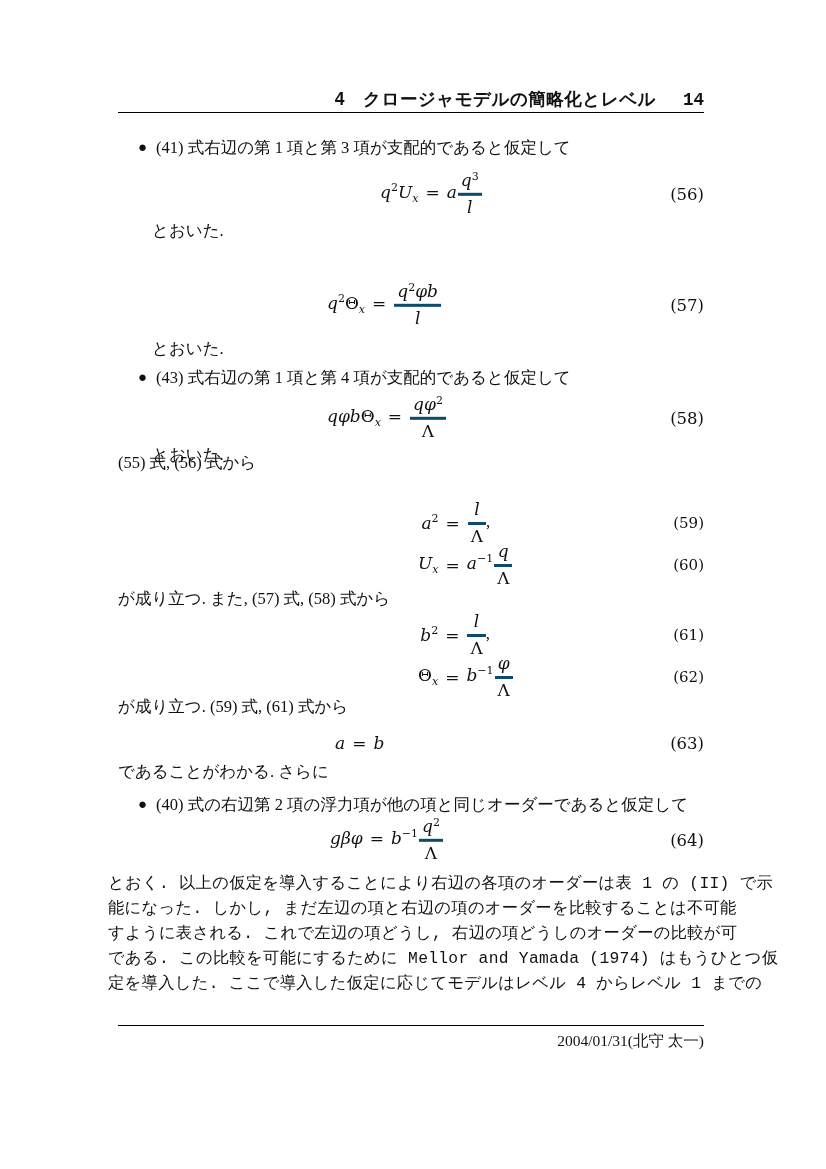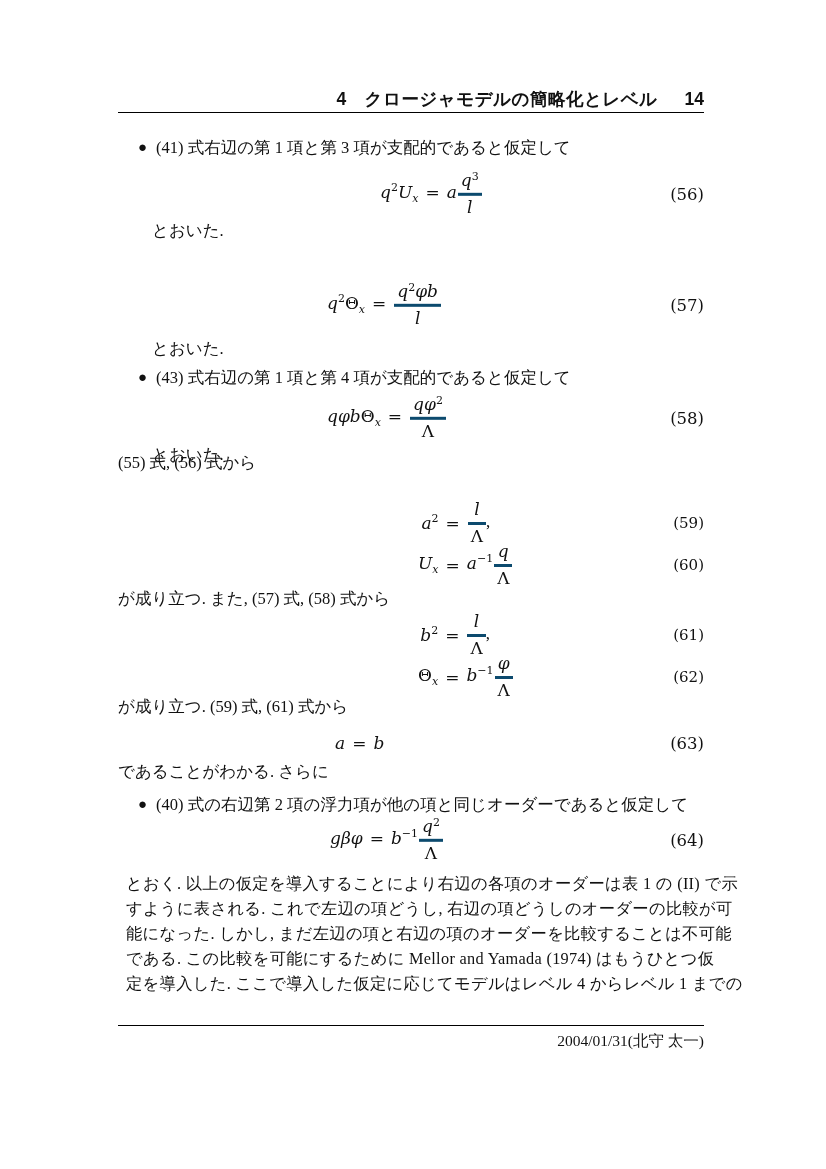--- a/index.html
+++ b/index.html
@@ -1,21 +1,21 @@
 <!DOCTYPE html>
 <html><head>
 <meta charset="utf-8">
 <style>
   html,body{margin:0;padding:0;background:#e8e8e8;}
   .page{position:relative;width:826px;height:1169px;background:#ffffff;margin:0 auto;
         font-family:"Liberation Serif","DejaVu Serif",serif;color:#111;overflow:hidden;}
   
   .header{position:absolute;left:118px;top:87px;width:586px;text-align:right;white-space:nowrap;}
   .htitle{font-family:"Liberation Sans","DejaVu Sans",sans-serif;font-weight:bold;font-size:17.5px;letter-spacing:0.5px;}
-  .hpage{font-weight:bold;font-size:17.5px;margin-left:27px;font-family:Liberation Sans, sans-serif;}
+  .hpage{font-weight:bold;font-size:17.5px;margin-left:27px;font-family:Liberation Mono, monospace;}
   .rule{position:absolute;left:118px;width:586px;border-top:1.6px solid #000;height:0;}
   
   .txtline{position:absolute;left:118px;font-size:16.5px;line-height:22px;white-space:nowrap;}
   .bullet{position:absolute;left:138px;font-size:16.5px;line-height:22px;white-space:nowrap;}
   .dot{font-size:15px;margin-right:9px;vertical-align:0.5px;}
   
   .eq{position:absolute;left:118px;width:586px;}
   .ebody{position:absolute;top:50%;transform:translateY(-50%);white-space:nowrap;font-size:17px;}
   .mi{font-style:italic;font-family:"DejaVu Serif",serif;}
   .mu{font-style:normal;font-family:"DejaVu Serif",serif;}
@@ -27,21 +27,21 @@
   .frac .den{display:block;padding:2px 3px 0;line-height:1.08;}
   .eqno{position:absolute;right:0;top:50%;transform:translateY(-50%);font-size:16.5px;font-family:"DejaVu Serif",serif;}
   
   .eqg{position:absolute;left:118px;width:586px;height:84px;}
   .ggrid{position:absolute;left:300px;top:0;display:grid;grid-template-columns:auto auto auto;grid-auto-rows:42px;align-items:center;font-size:17px;}
   .cl{text-align:right;white-space:nowrap;}
   .cm{padding:0 7px;font-family:"DejaVu Serif",serif;}
   .cr{text-align:left;white-space:nowrap;}
   .gno{position:absolute;right:0;height:42px;line-height:42px;font-size:15px;font-family:"DejaVu Serif",serif;}
   
-  .para{position:absolute;left:126px;top:871px;width:586px;}
+  .para{position:absolute;left:108px;top:871px;width:586px;font-family:Liberation Mono, monospace;}
   .pline{font-size:16.3px;line-height:25px;white-space:nowrap;letter-spacing:0.3px;}
   
   .footer{position:absolute;left:118px;top:1031px;width:586px;text-align:right;font-size:15.5px;white-space:nowrap;}
 </style>
 </head>
 <body>
 
 <div class="page">
 
   <div class="header"><span class="htitle">4　クロージャモデルの簡略化とレベル</span><span class="hpage">14</span></div>
@@ -114,22 +114,22 @@
 
   <div class="bullet" style="top:793px"><span class="dot">●</span><span>(40) 式の右辺第 2 項の浮力項が他の項と同じオーダーであると仮定して</span></div>
 
   <div class="eq" style="top:816px;height:48px">
     <span class="ebody" style="left:212px"><span class="mi">g</span><span class="mi">β</span><span class="mi">φ</span><span class="rel">=</span><span class="mi">b</span><sup class="msup">−1</sup><span class="frac"><span class="num"><span class="mi">q</span><sup class="msup">2</sup></span><span class="den"><span class="mu">Λ</span></span></span></span>
     <span class="eqno">(64)</span>
   </div>
 
   <div class="para">
     <div class="pline">とおく. 以上の仮定を導入することにより右辺の各項のオーダーは表 1 の (II) で示</div>
+    <div class="pline">能になった. しかし, まだ左辺の項と右辺の項のオーダーを比較することは不可能</div>
     <div class="pline">すように表される. これで左辺の項どうし, 右辺の項どうしのオーダーの比較が可</div>
-    <div class="pline">能になった. しかし, まだ左辺の項と右辺の項のオーダーを比較することは不可能</div>
     <div class="pline">である. この比較を可能にするために Mellor and Yamada (1974) はもうひとつ仮</div>
     <div class="pline">定を導入した. ここで導入した仮定に応じてモデルはレベル 4 からレベル 1 までの</div>
   </div>
 
   <div class="rule" style="top:1025px"></div>
   <div class="footer">2004/01/31(北守 太一)</div>
 
 </div>
 
 </body></html>

